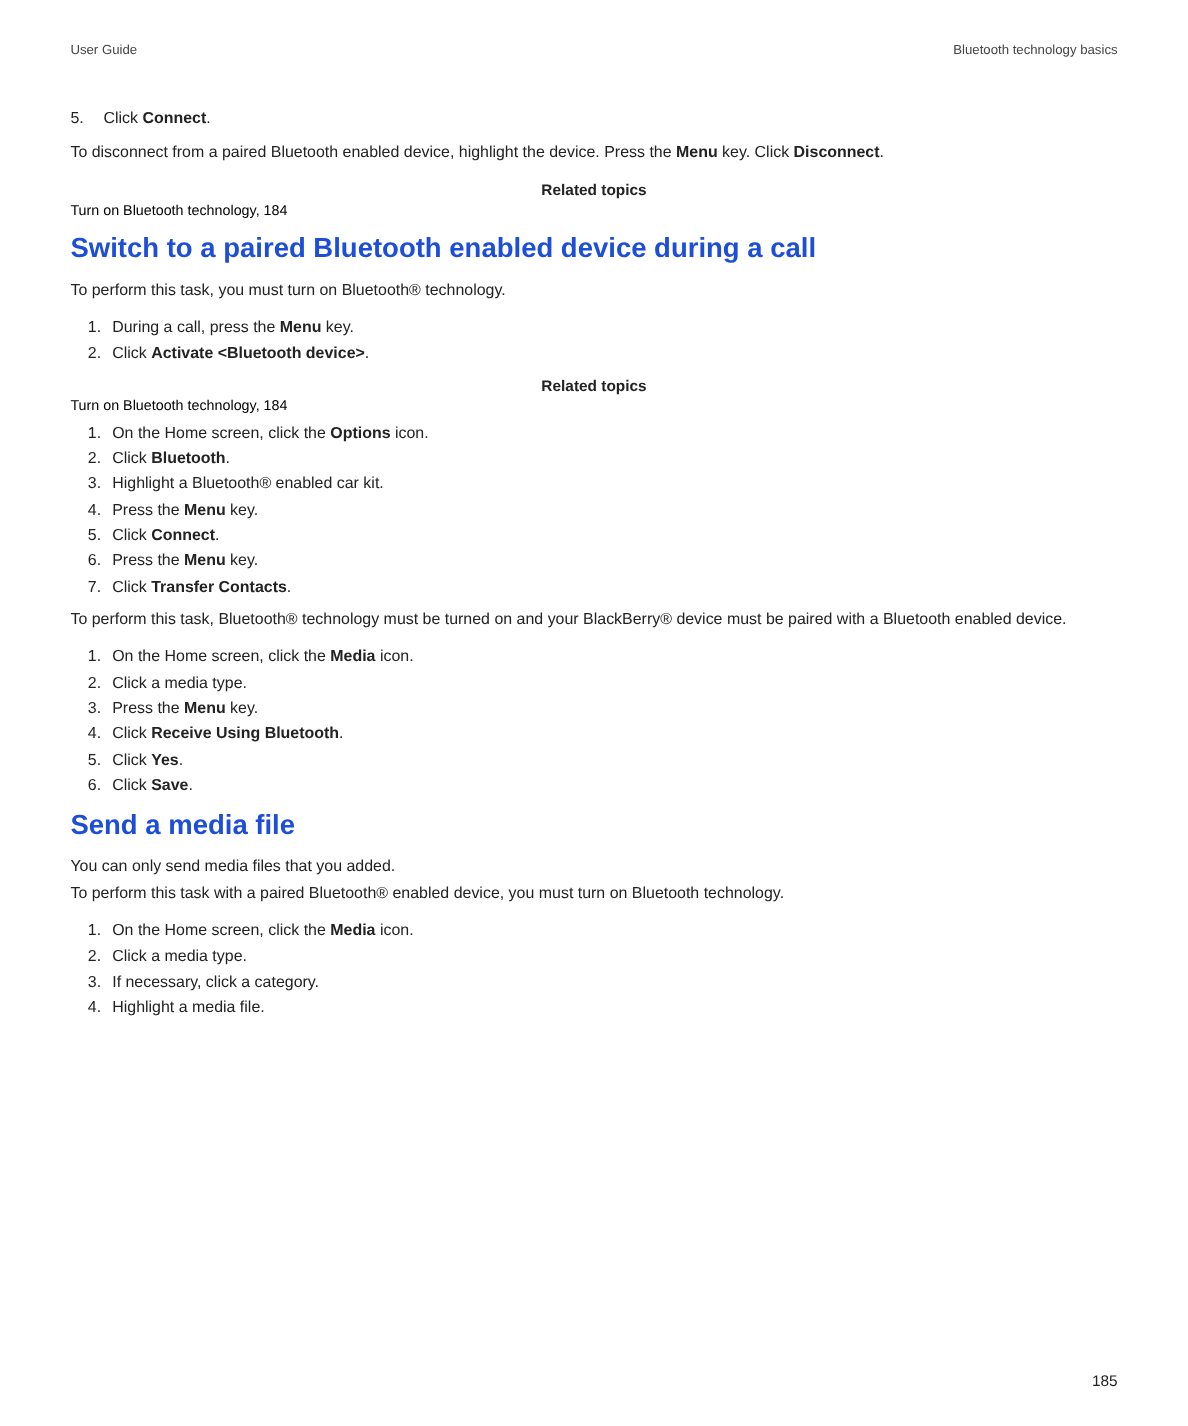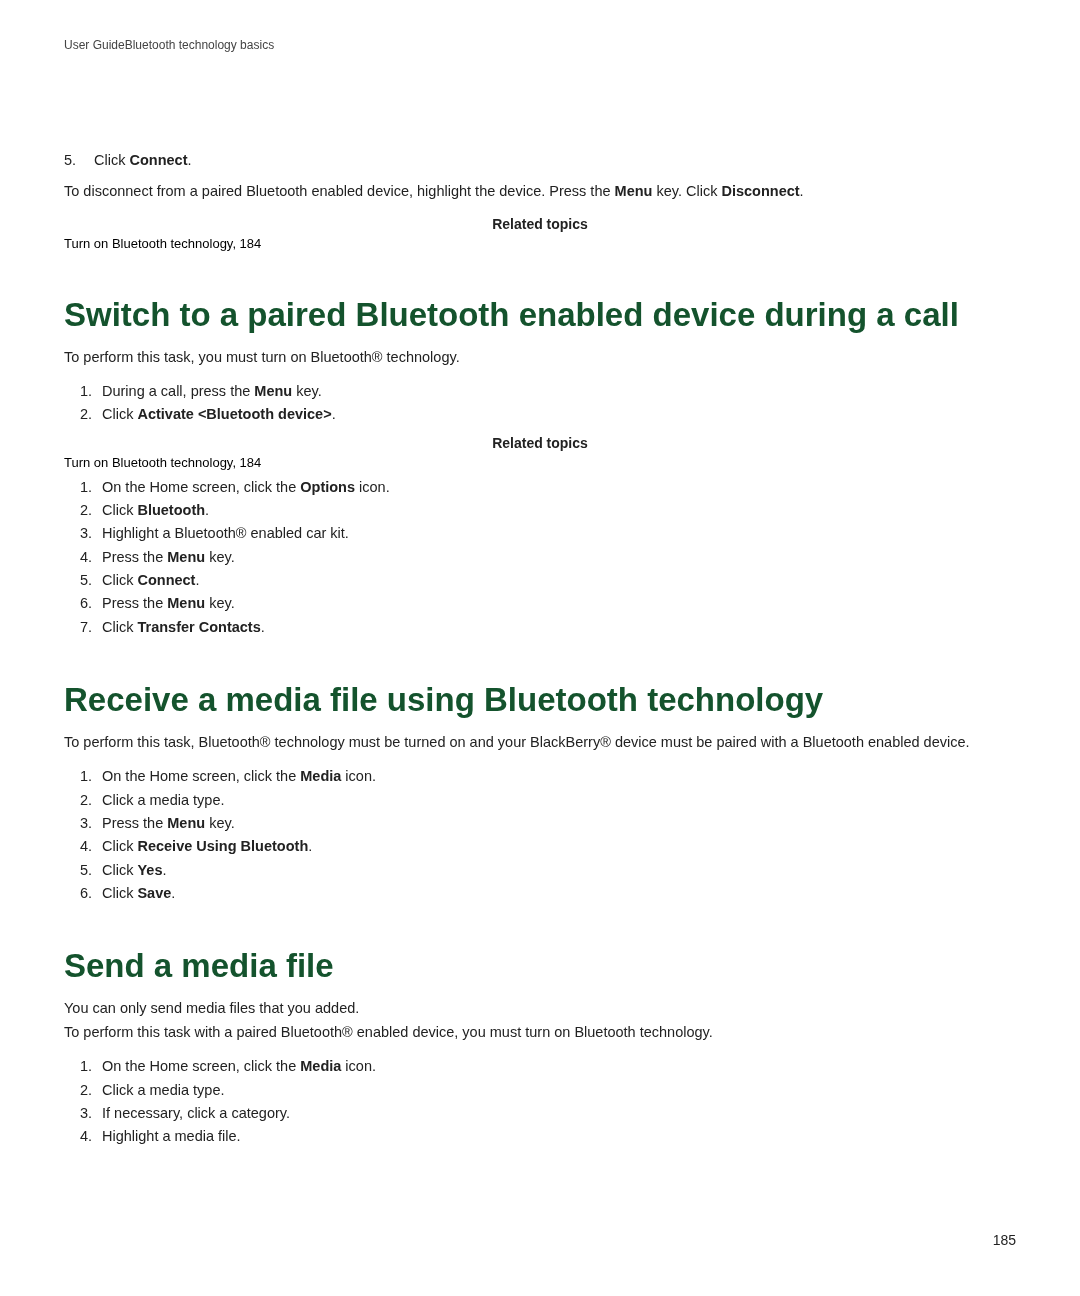--- a/index.html
+++ b/index.html
@@ -11,24 +11,24 @@
     background: #fff;
     width: 1080px;
   }
   .page {
     padding: 38px 64px 40px 64px;
     min-height: 1296px;
     position: relative;
   }
   .header {
     display: flex;
-    justify-content: flex-start;
+    justify-content: space-between;
     font-size: 12px;
     color: #444;
-    margin-bottom: 100px;
+    margin-bottom: 48px;
   }
   .step5 {
     font-size: 14.5px;
     margin: 0 0 14px 0;
     padding-left: 0;
   }
   .step5 .num { display:inline-block; width: 26px; }
   .para {
     font-size: 14.5px;
     margin: 0 0 14px 0;
@@ -40,39 +40,39 @@
     margin: 4px 0 2px 0;
     text-align: center;
   }
   .link {
     color: #000000;
     font-size: 13px;
     text-decoration: none;
     cursor: pointer;
   }
   h2.section {
-    font-size: 33px;
+    font-size: 25px;
     font-weight: bold;
-    margin: 44px 0 14px 0;
-    color: #14532d;
+    margin: 12px 0 14px 0;
+    color: #1d4ed8;
   }
   ol.steps {
     margin: 0 0 10px 0;
     padding-left: 32px;
     font-size: 14.5px;
   }
   ol.steps li {
     padding-left: 6px;
     margin-bottom: 3px;
     line-height: 1.4;
   }
   .b { font-weight: bold; }
   .page-num {
     position: absolute;
-    bottom: 48px;
+    bottom: 33px;
     right: 64px;
     font-size: 14px;
   }
   .sect-block { margin-bottom: 6px; }
 </style>
 </head>
 <body>
 
 <div class="page">
 
@@ -109,21 +109,20 @@
   <ol class="steps">
     <li><span>On the Home screen, click the </span><span class="b">Options</span><span> icon.</span></li>
     <li><span>Click </span><span class="b">Bluetooth</span><span>.</span></li>
     <li>Highlight a Bluetooth® enabled car kit.</li>
     <li><span>Press the </span><span class="b">Menu</span><span> key.</span></li>
     <li><span>Click </span><span class="b">Connect</span><span>.</span></li>
     <li><span>Press the </span><span class="b">Menu</span><span> key.</span></li>
     <li><span>Click </span><span class="b">Transfer Contacts</span><span>.</span></li>
   </ol>
 
-  <h2 class="section">Receive a media file using Bluetooth technology</h2>
   <p class="para">To perform this task, Bluetooth® technology must be turned on and your BlackBerry® device must be paired with a Bluetooth enabled device.</p>
   <ol class="steps">
     <li><span>On the Home screen, click the </span><span class="b">Media</span><span> icon.</span></li>
     <li>Click a media type.</li>
     <li><span>Press the </span><span class="b">Menu</span><span> key.</span></li>
     <li><span>Click </span><span class="b">Receive Using Bluetooth</span><span>.</span></li>
     <li><span>Click </span><span class="b">Yes</span><span>.</span></li>
     <li><span>Click </span><span class="b">Save</span><span>.</span></li>
   </ol>
 

